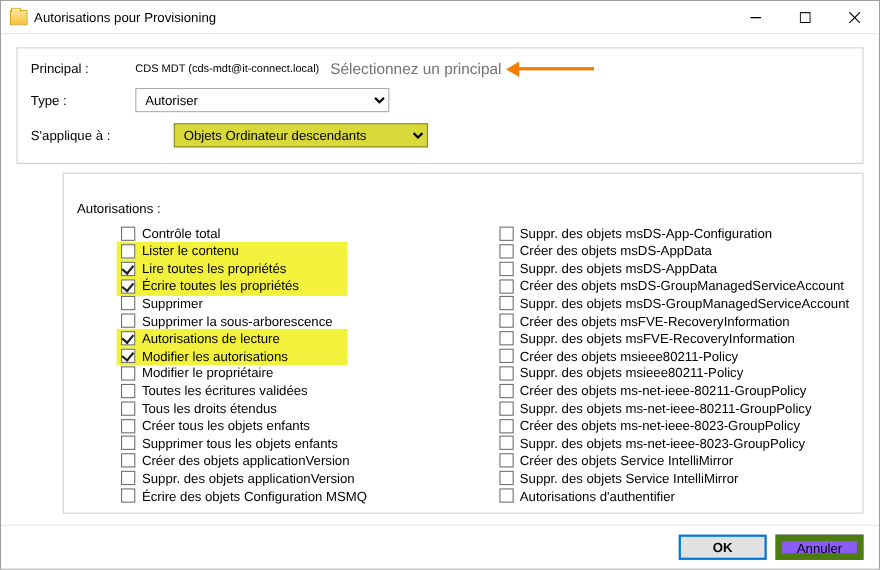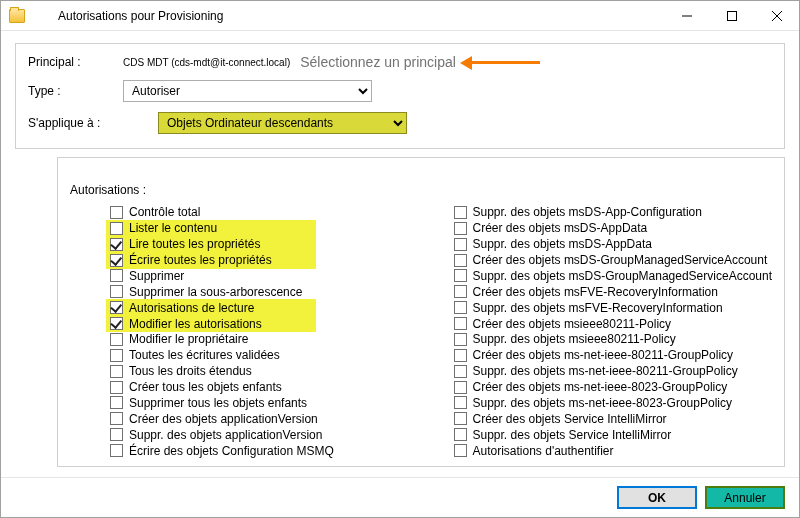--- a/index.html
+++ b/index.html
@@ -1,54 +1,54 @@
 <!DOCTYPE html>
 <html><head>
 <meta charset="utf-8">
 <style>
   * { box-sizing: border-box; margin: 0; padding: 0; }
   html, body { width: 800px; height: 518px; font-family: "Segoe UI", Tahoma, sans-serif; font-size: 12px; background: #fff; color: #000; overflow: hidden; }
   .window { width: 800px; height: 518px; border: 1px solid #a0a0a0; background: #fff; display: flex; flex-direction: column; }
   .titlebar { height: 30px; background: #fff; border-bottom: 1px solid #e5e5e5; display: flex; align-items: center; }
   .titlebar .folder-icon { width: 16px; height: 14px; margin: 0 6px 0 8px; background: linear-gradient(#ffe39a,#f5c23b); border:1px solid #d6a31b; border-radius:1px; position:relative; }
   .titlebar .folder-icon::before { content:""; position:absolute; top:-3px; left:0; width:7px; height:3px; background:#ffe39a; border:1px solid #d6a31b; border-bottom:none; border-radius:1px 1px 0 0; }
-  .titlebar .title { flex:1; font-size:12px;margin-left:27px; }
+  .titlebar .title { flex:1; font-size:12px; }
   .winbtns { display:flex; height:100%; }
   .winbtn { width:45px; height:100%; display:flex; align-items:center; justify-content:center; font-family:inherit; }
   .winbtn svg { width:10px; height:10px; }
 
   .content { flex:1; display:flex; flex-direction:column; padding:12px 14px 10px 14px; gap:8px; overflow:hidden; }
 
   .panel { border:1px solid #d0d0d0; padding:10px 12px 12px 12px; }
   .panel.head { display:grid; grid-template-columns: 95px 1fr; row-gap:10px; align-items:center; padding-bottom:14px; }
   .lbl { font-size:12px; }
   .principal-row { display:flex; align-items:center; gap:10px; position:relative; }
   .principal-text { font-size:10px; }
   .link { color:#737373; font-size:14px; cursor:pointer; }
   .arrow-wrap { position:relative; margin-left:4px; }
   .arrow-line { width:70px; height:3px; background:#f57c00; }
   .arrow-head { position:absolute; left:-10px; top:-5px; width:0; height:0; border-top:7px solid transparent; border-bottom:7px solid transparent; border-right:12px solid #f57c00; }
 
-  select { width:249px; height:22px; border:1px solid #adadad; font-family:inherit; font-size:12px; background:#fff; padding:0 4px; }
+  select { width:231px; height:22px; border:1px solid #adadad; font-family:inherit; font-size:12px; background:#fff; padding:0 4px; }
   select.hl { background:#d9da3a; border:1px solid #8a8a20;margin-left:35px; }
 
   .panel.autz { flex:1; overflow:hidden; padding:25px 12px 8px 12px; display:flex; flex-direction:column;margin-left:42px; }
   .autz-title { font-size:12px; margin-bottom:8px; }
   .cols { flex:1; display:flex; gap:40px; overflow:hidden; }
   .col { flex:1; display:flex; flex-direction:column; gap:1px; padding-left:40px; }
   .col.right { padding-left:0; }
   .perm { display:flex; align-items:center; gap:6px; height:17px; font-size:12px; white-space:nowrap; position:relative; }
   .perm .cb { width:13px; height:13px; border:1px solid #707070; background:#fff; display:flex; align-items:center; justify-content:center; flex-shrink:0; cursor:pointer; }
   .perm .cb.checked::after { content:""; width:8px; height:5px; border-left:2px solid #222; border-bottom:2px solid #222; transform:rotate(-50deg) translate(0px,-1px); }
   .perm.hl::before { content:""; position:absolute; left:-4px; right:auto; width:210px; top:-1px; bottom:-1px; background:#f2f23d; z-index:-1; }
   .perm.hl { z-index:0; }
   .perm span.plabel { position:relative; z-index:1; }
 
   .footer { height:40px; display:flex; align-items:center; justify-content:flex-end; gap:8px; padding:0 14px; border-top:1px solid #e5e5e5; }
-  .btn { min-width:80px; height:23px; border:2px solid #4d7c0f; background:#14b8a6; font-family:inherit; font-size:12px; cursor:pointer; }
+  .btn { min-width:80px; height:23px; border:6px solid #4d7c0f; background:#8b5cf6; font-family:inherit; font-size:12px; cursor:pointer; }
   .btn.primary { border:2px solid #0078d7; background:#e1e1e1;font-weight:bold; }
 </style>
 </head>
 <body>
 
 <div class="window">
   <div class="titlebar">
     <div class="folder-icon"></div>
     <div class="title">Autorisations pour Provisioning</div>
     <div class="winbtns">

